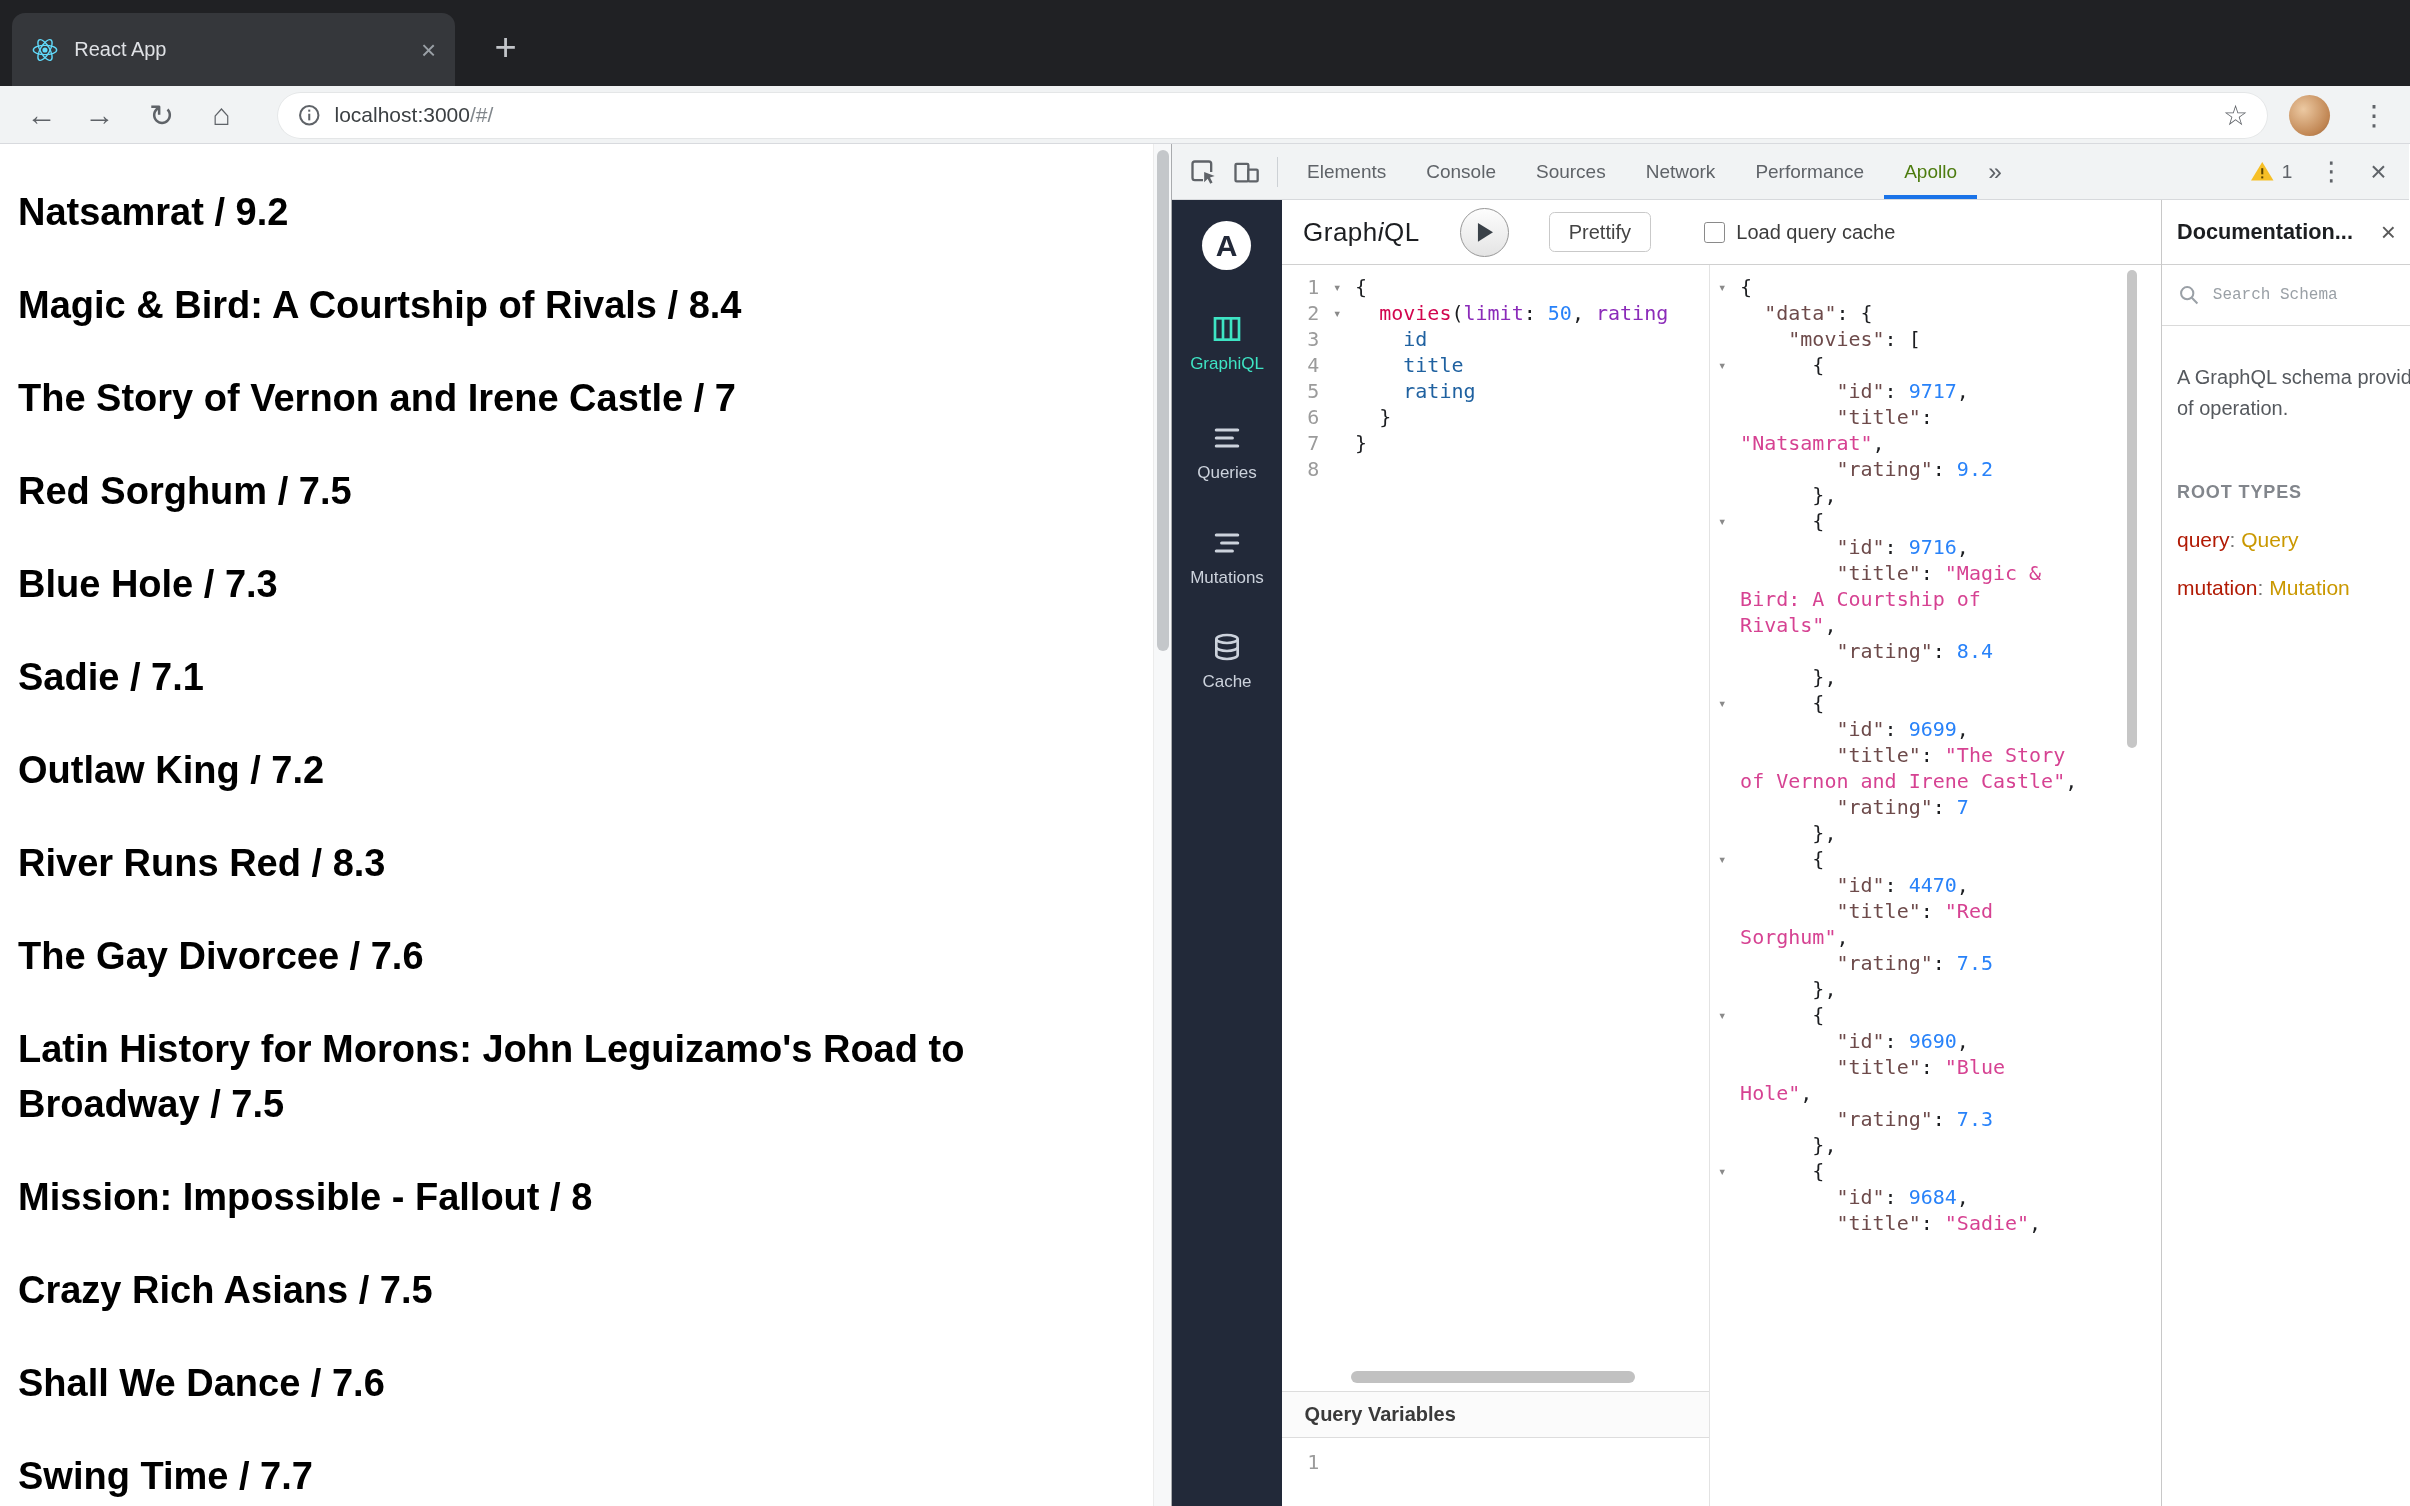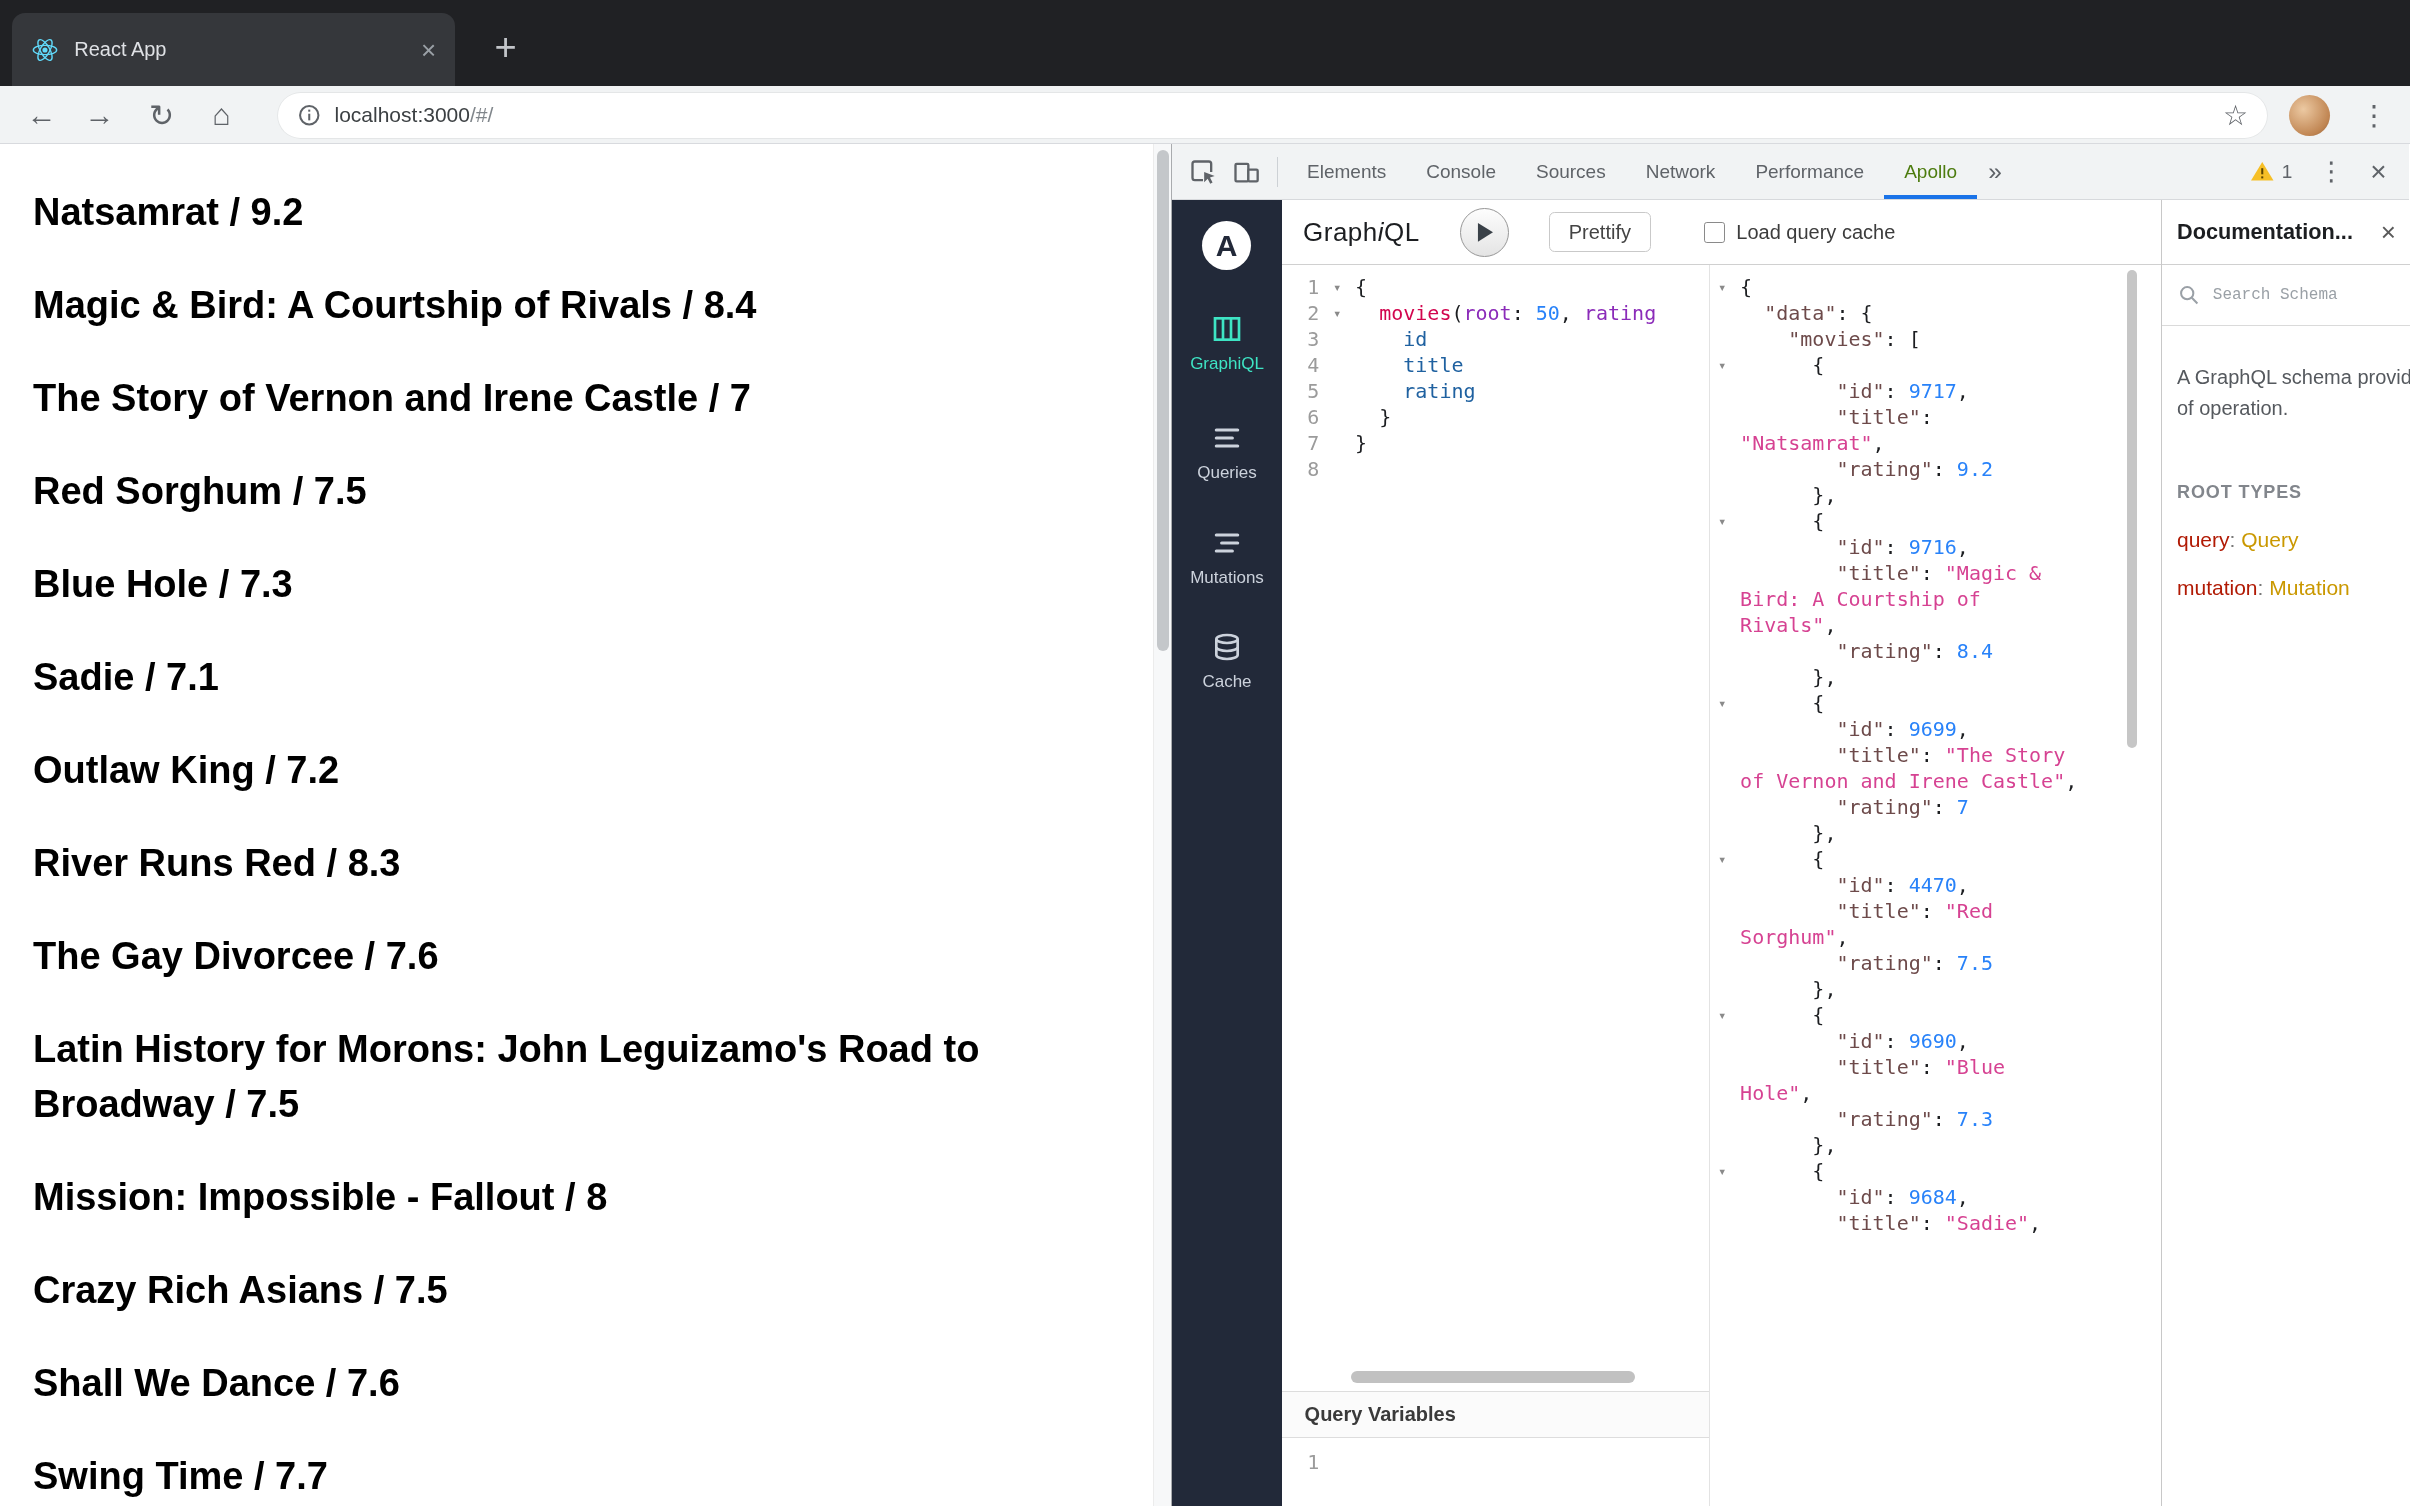--- a/index.html
+++ b/index.html
@@ -17,21 +17,21 @@
   .omnibox{position:absolute;left:278px;top:6.6px;width:1989px;height:45px;background:#fff;border-radius:22.6px;display:flex;align-items:center;padding:0 19px;box-shadow:0 0 0 0.9px rgba(0,0,0,.05)}
   .url-host{font-size:21px;color:#3c4043;margin-left:13px}
   .url-path{font-size:21px;color:#80868b}
   .omni-star{margin-left:auto;font-size:28px;color:#5f6368}
   .avatar{position:absolute;left:2289px;top:8.5px;width:41px;height:41px;border-radius:50%;background:radial-gradient(circle at 35% 35%,#ecc9a2,#c08552 70%,#8a5a33)}
   .browser-menu{position:absolute;left:2360px;top:50%;transform:translateY(-50%);font-size:28px;color:#5f6368}
 
   
   #page{position:absolute;left:0;top:144px;width:1153px;height:1363px;overflow:hidden;background:#fff}
   .movie-list{padding:41px 19px 0 15px}
-  .movie{font-size:38px;font-weight:700;line-height:55px;margin:0 18px 38px;color:#000}
+  .movie{font-size:38px;font-weight:700;line-height:55px;margin:0 3px 38px;color:#000}
   #page-scrollbar{position:absolute;left:1153px;top:144px;width:19px;height:1363px;background:#f7f8f9;border-left:0.9px solid #ececec}
   #page-scrollbar .thumb{position:absolute;left:2.8px;top:5.6px;width:12.2px;height:501px;background:#c4c7ca;border-radius:6.6px}
 
   
   #devtools{position:absolute;left:1171px;top:144px;width:1239px;height:1363px;background:#fff;border-left:1.9px solid #a9abae}
   .dt-tabbar{position:absolute;left:0;top:0;width:1237px;height:56px;background:#f1f3f4;border-bottom:0.9px solid #d7d9dc;display:flex;align-items:center;padding:0 9.4px}
   .dt-icon{width:43px;height:43px;display:flex;align-items:center;justify-content:center}
   .dt-sep{width:0.9px;height:30px;background:#cdd1d5;margin:0 9.4px}
   .dt-tab{height:55px;line-height:55px;padding:0 20px;font-size:19px;color:#5f6368;position:relative;white-space:nowrap}
   .dt-tab.active{color:#4d7c0f}
@@ -250,21 +250,21 @@
 
   <div class="gql-editor">
       <div class="code-line">
         <span class="ln">1</span>
         <span class="fold">▾</span>
         <span class="ct"><span class="tok-pun">{</span></span>
       </div>
       <div class="code-line">
         <span class="ln">2</span>
         <span class="fold">▾</span>
-        <span class="ct"><span class="tok-pun">  </span><span class="tok-def">movies</span><span class="tok-pun">(</span><span class="tok-attr">root</span><span class="tok-pun">: </span><span class="tok-num">50</span><span class="tok-pun">, </span><span class="tok-attr">rating</span></span>
+        <span class="ct"><span class="tok-pun">  </span><span class="tok-def">movies</span><span class="tok-pun">(</span><span class="tok-attr">limit</span><span class="tok-pun">: </span><span class="tok-num">50</span><span class="tok-pun">, </span><span class="tok-attr">rating</span></span>
       </div>
       <div class="code-line">
         <span class="ln">3</span>
         <span class="fold"></span>
         <span class="ct"><span class="tok-pun">    </span><span class="tok-prop">id</span></span>
       </div>
       <div class="code-line">
         <span class="ln">4</span>
         <span class="fold"></span>
         <span class="ct"><span class="tok-pun">    </span><span class="tok-prop">title</span></span>

